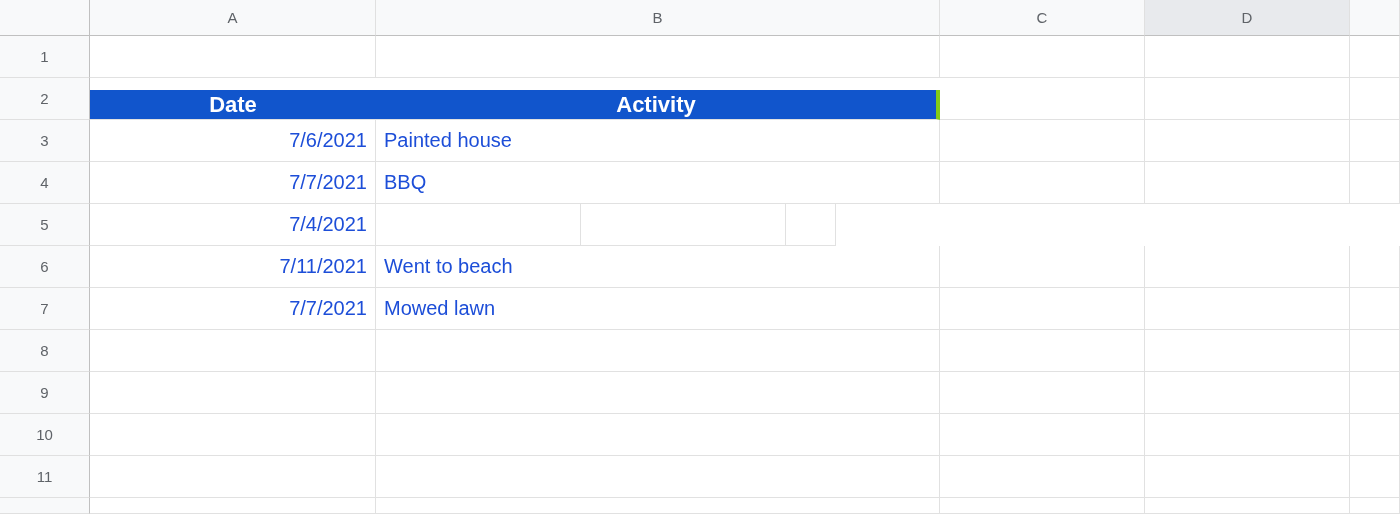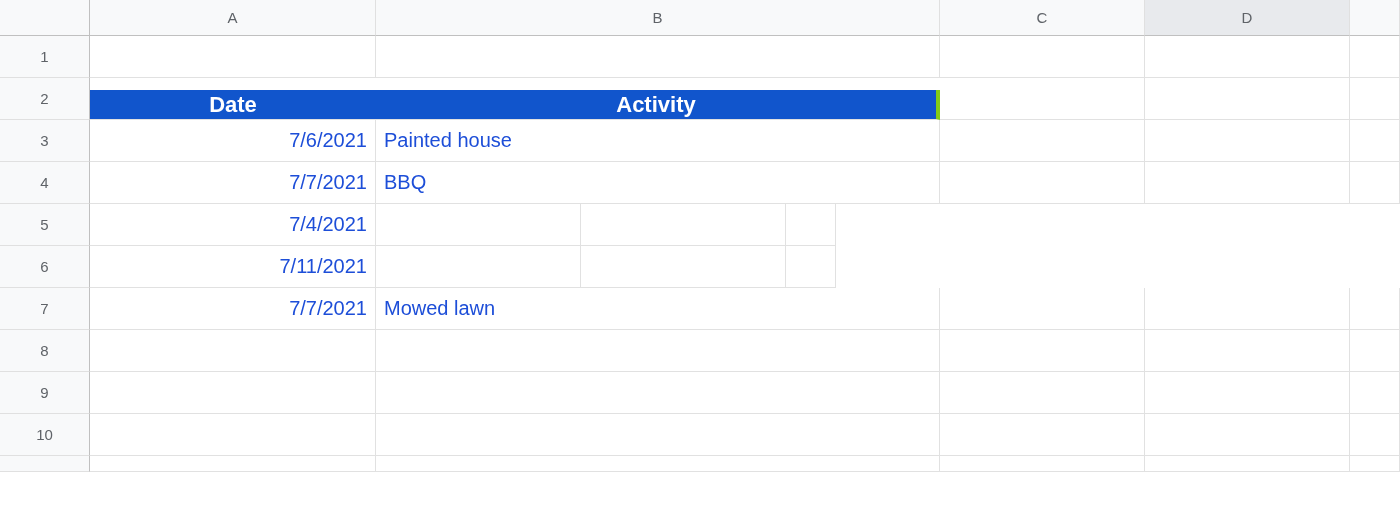--- a/index.html
+++ b/index.html
@@ -147,20 +147,21 @@
     <div class="row-header">5</div>
     <div class="cell col-a right">7/4/2021</div>
     <div class="cell col-c"></div>
     <div class="cell col-d"></div>
     <div class="cell col-e"></div>
   </div>
 
   <div class="data-row">
     <div class="row-header">6</div>
     <div class="cell col-a right">7/11/2021</div>
+    <div class="cell col-b">Went to beach</div>
     <div class="cell col-c"></div>
     <div class="cell col-d"></div>
     <div class="cell col-e"></div>
   </div>
 
   <div class="data-row">
     <div class="row-header">7</div>
     <div class="cell col-a right">7/7/2021</div>
     <div class="cell col-b">Mowed lawn</div>
     <div class="cell col-c"></div>
@@ -188,20 +189,28 @@
 
   <div class="data-row">
     <div class="row-header">10</div>
     <div class="cell col-a"></div>
     <div class="cell col-b"></div>
     <div class="cell col-c"></div>
     <div class="cell col-d"></div>
     <div class="cell col-e"></div>
   </div>
 
+  <div class="data-row">
+    <div class="row-header">11</div>
+    <div class="cell col-a"></div>
+    <div class="cell col-b"></div>
+    <div class="cell col-c"></div>
+    <div class="cell col-d"></div>
+    <div class="cell col-e"></div>
+  </div>
 
   <div class="data-row" style="height:16px;overflow:hidden">
     <div class="row-header"></div>
     <div class="cell col-a"></div>
     <div class="cell col-b"></div>
     <div class="cell col-c"></div>
     <div class="cell col-d"></div>
     <div class="cell col-e"></div>
   </div>
 </div>

